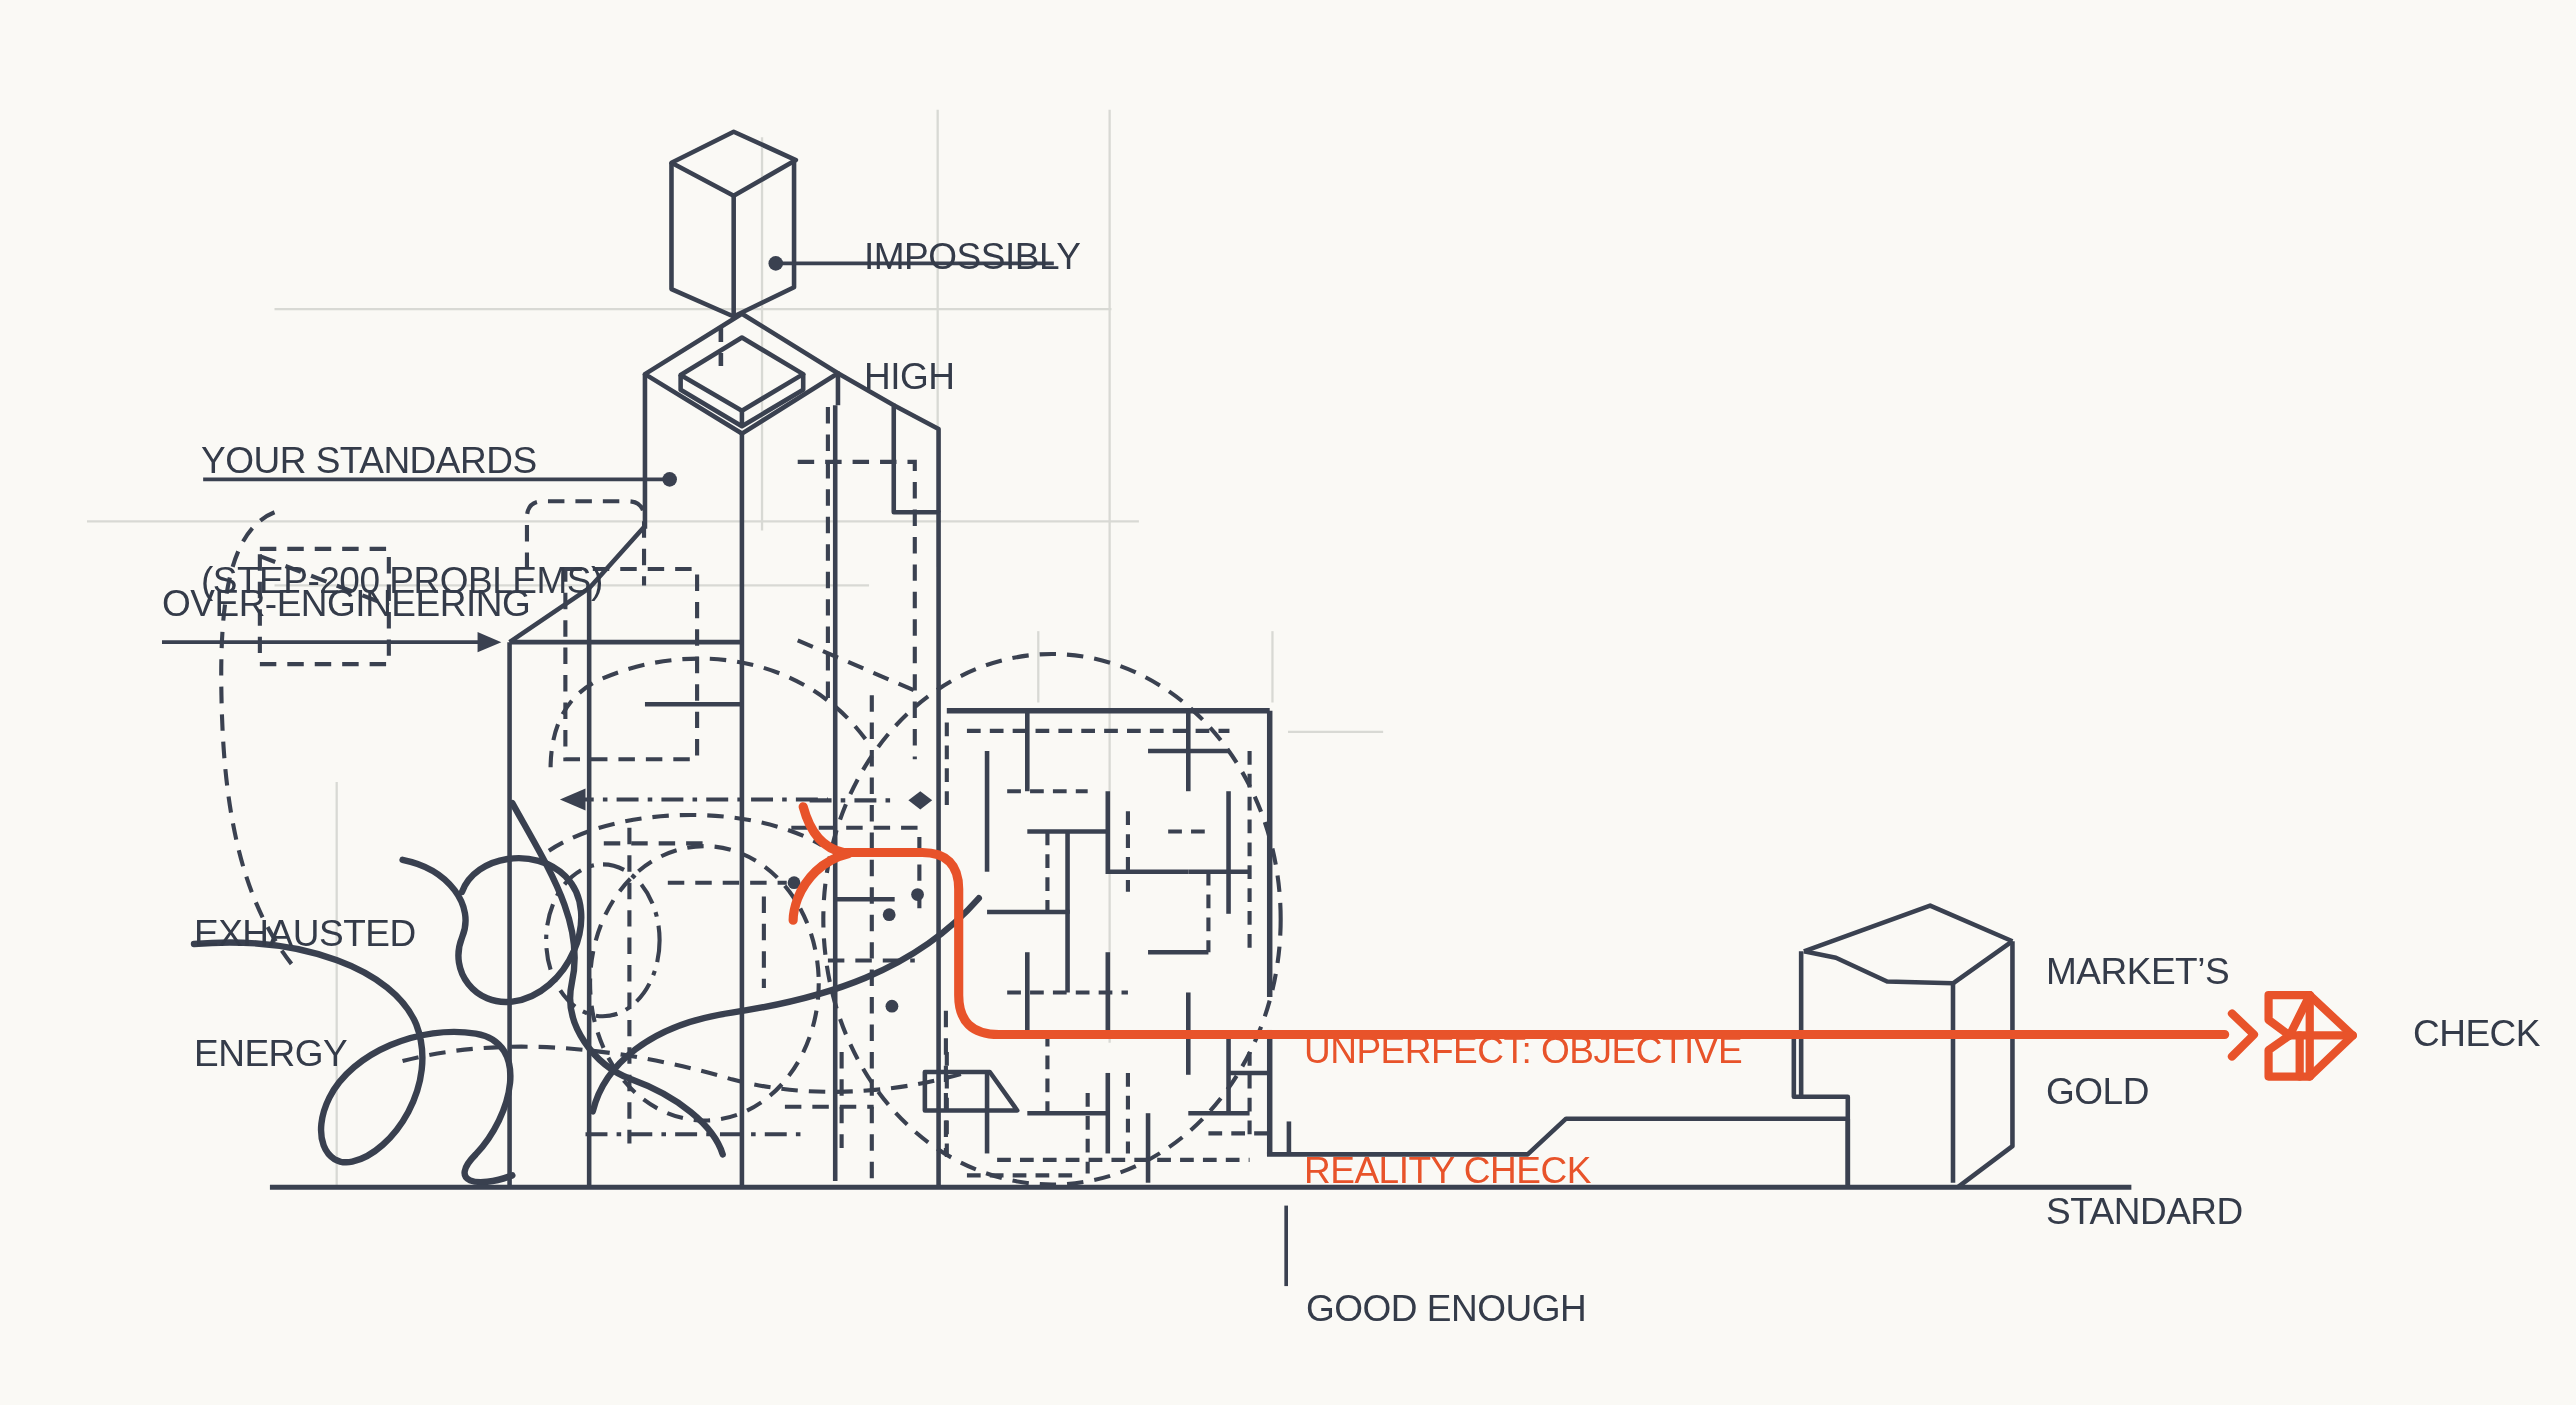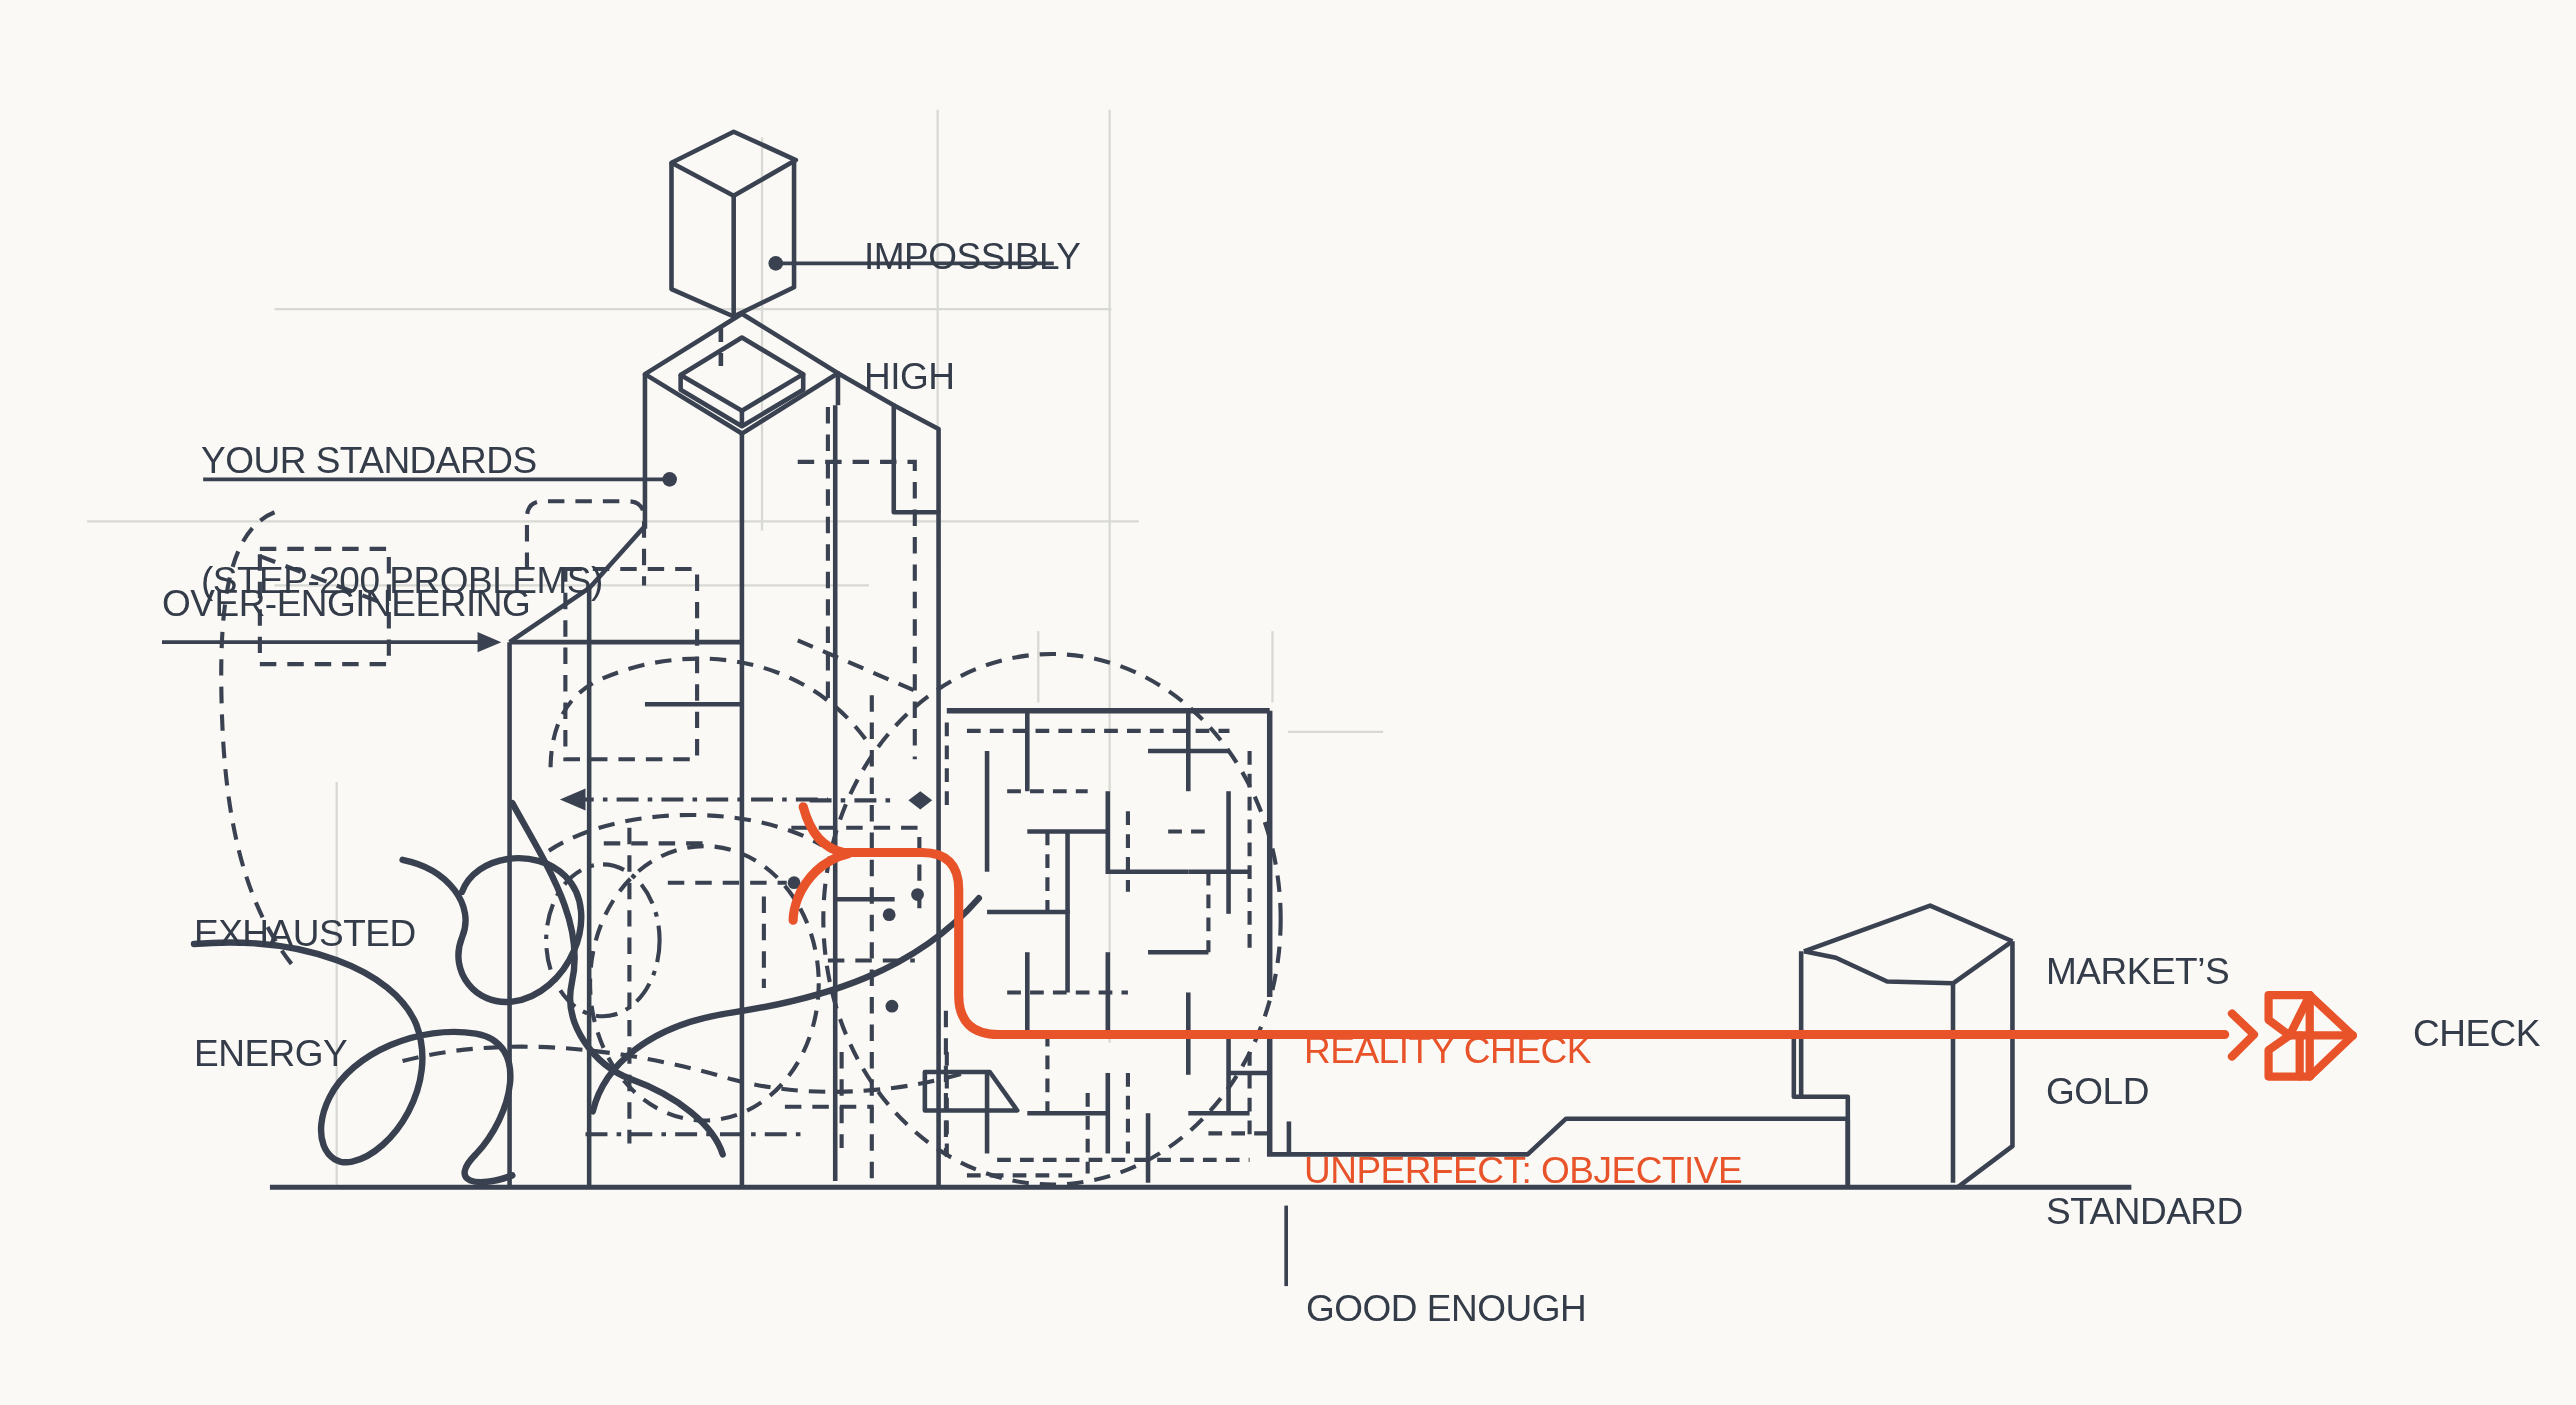--- a/index.html
+++ b/index.html
@@ -233,22 +233,22 @@
   </div>
 
   <div class="lbl" style="left:194px;top:834px;">
     <span class="ln">EXHAUSTED</span>
     <span class="ln">ENERGY</span>
   </div>
 
   <div class="lbl" style="left:162px;top:584px;">OVER-ENGINEERING</div>
 
   <div class="lbl orange" style="left:1304px;top:951px;">
+    <span class="ln">UNPERFECT: OBJECTIVE</span>
     <span class="ln">REALITY CHECK</span>
-    <span class="ln">UNPERFECT: OBJECTIVE</span>
   </div>
 
   <div class="lbl" style="left:2038px;top:872px;margin-left:8px;">
     <span class="ln">MARKET’S</span>
     <span class="ln">GOLD</span>
     <span class="ln">STANDARD</span>
   </div>
 
   <div class="lbl" style="left:2413px;top:1014px;">CHECK</div>
 

